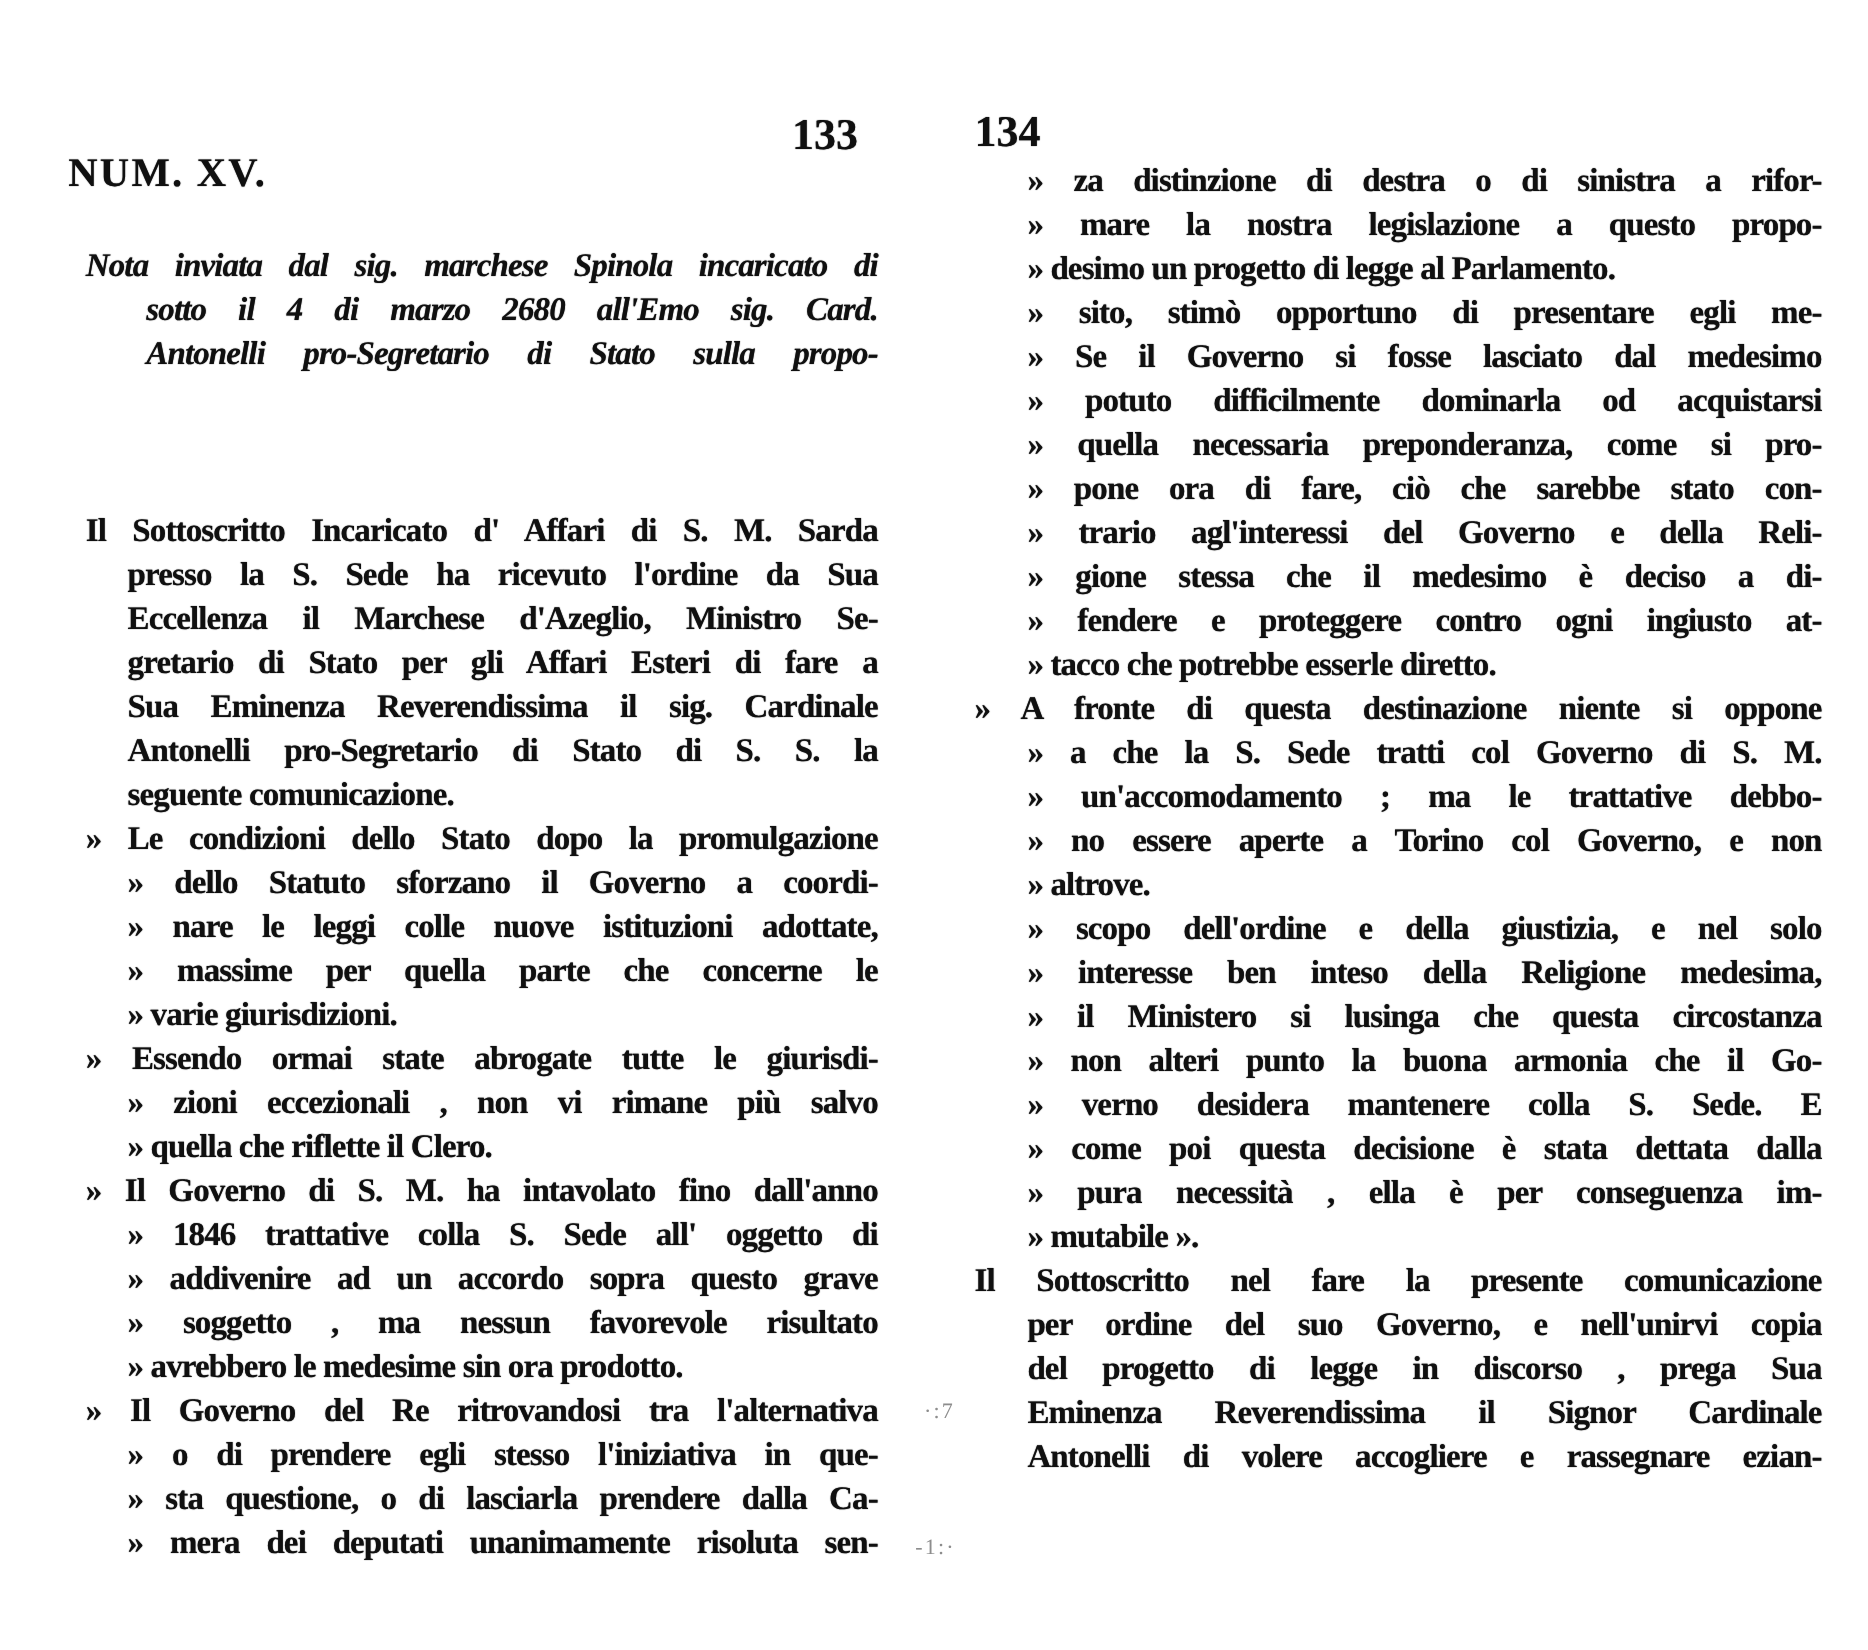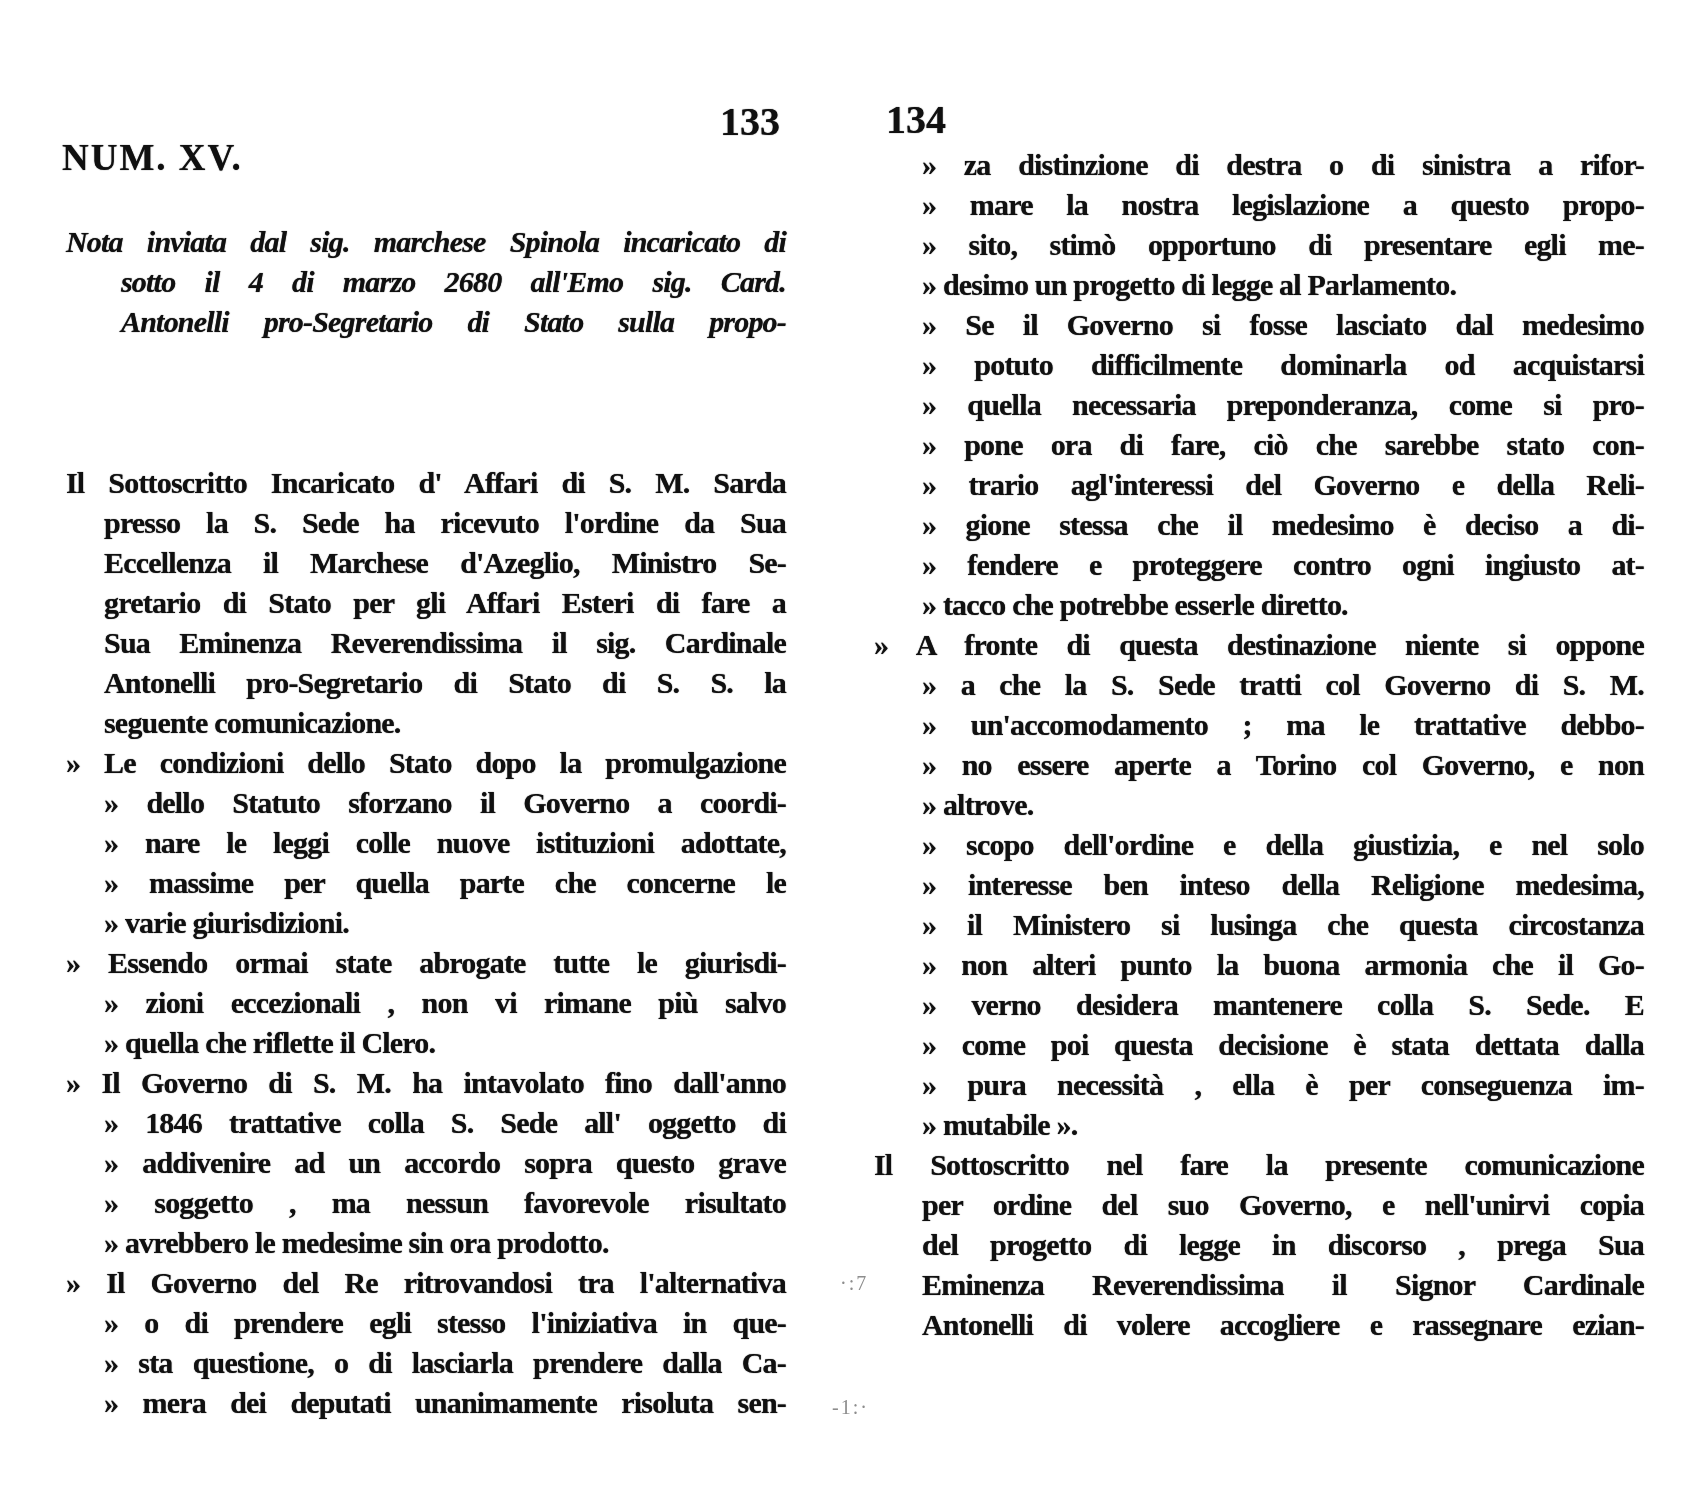--- a/index.html
+++ b/index.html
@@ -22,21 +22,21 @@
   }
   .col-left .pagenum{top:102px;right:2px;}
   .col-right .pagenum{top:100px;left:16px;}
 
   .heading{
     position:absolute;top:136px;left:0;margin:0;
     width:100%;box-sizing:border-box;padding-right:56px;
     font-size:37px;font-weight:700;letter-spacing:2px;
   }
 
-  .textblock{position:absolute;left:4px;width:100%;}
+  .textblock{position:absolute;left:16px;width:100%;}
   .note-block{top:222px;font-style:italic;}
   .left-body{top:463px;}
   .right-body{top:145px;}
 
   .line{
     height:40px;line-height:40px;
     font-size:30px;font-weight:700;letter-spacing:-0.8px;
     text-align:justify;text-align-last:justify;
   }
   .line.nj{text-align:left;text-align-last:left;}
@@ -93,22 +93,22 @@
         <div class="line ind">» sta questione, o di lasciarla prendere dalla Ca-</div>
         <div class="line ind">» mera dei deputati unanimamente risoluta sen-</div>
       </div>
   </div>
 
   <div class="col col-right">
     <div class="pagenum">134</div>
     <div class="textblock right-body">
         <div class="line ind">» za distinzione di destra o di sinistra a rifor-</div>
         <div class="line ind">» mare la nostra legislazione a questo propo-</div>
+        <div class="line ind nj">» desimo un progetto di legge al Parlamento.</div>
         <div class="line ind">» sito, stimò opportuno di presentare egli me-</div>
-        <div class="line ind nj">» desimo un progetto di legge al Parlamento.</div>
         <div class="line ind">» Se il Governo si fosse lasciato dal medesimo</div>
         <div class="line ind">» potuto difficilmente dominarla od acquistarsi</div>
         <div class="line ind">» quella necessaria preponderanza, come si pro-</div>
         <div class="line ind">» pone ora di fare, ciò che sarebbe stato con-</div>
         <div class="line ind">» trario agl'interessi del Governo e della Reli-</div>
         <div class="line ind">» gione stessa che il medesimo è deciso a di-</div>
         <div class="line ind">» fendere e proteggere contro ogni ingiusto at-</div>
         <div class="line ind nj">» tacco che potrebbe esserle diretto.</div>
         <div class="line">» A fronte di questa destinazione niente si oppone</div>
         <div class="line ind">» a che la S. Sede tratti col Governo di S. M.</div>

